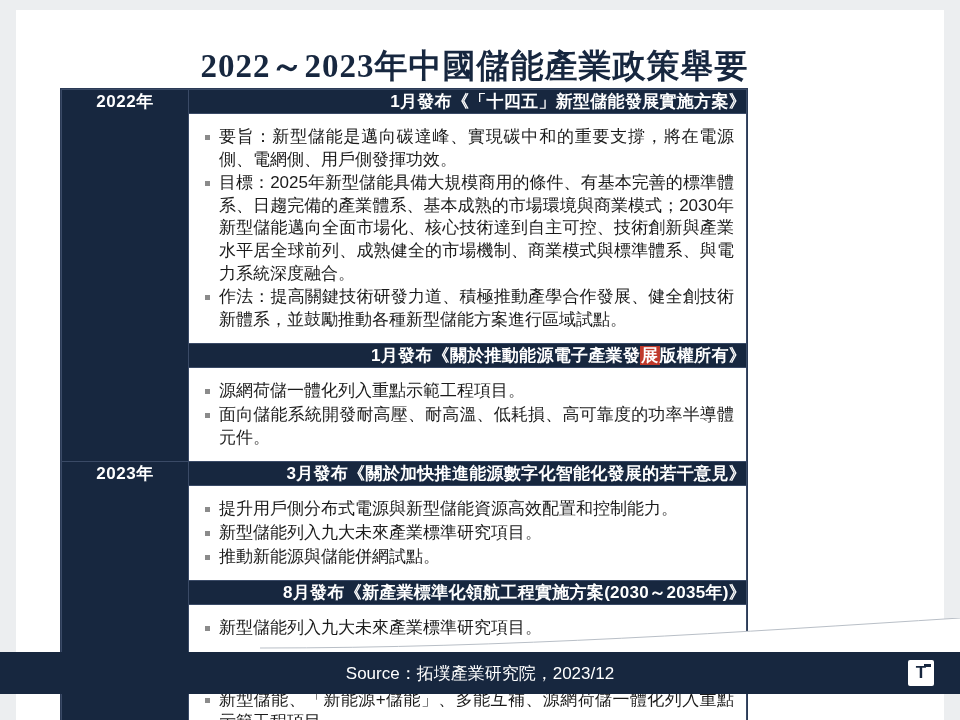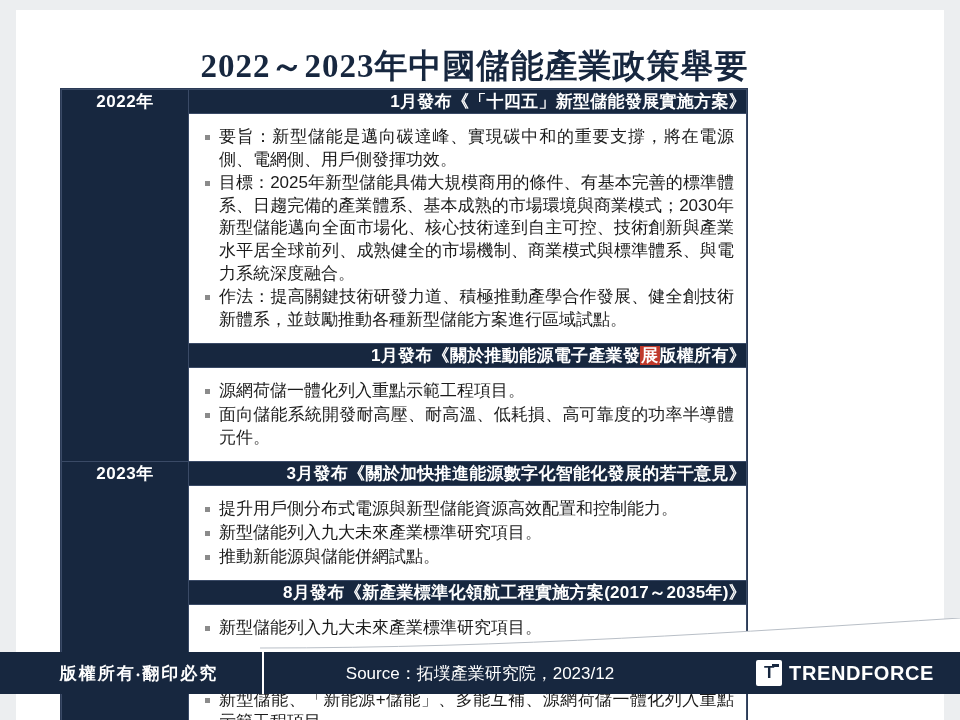--- a/index.html
+++ b/index.html
@@ -244,21 +244,21 @@
         <tr>
           <td class="body-cell">
             <ul class="bullets">
               <li>提升用戶側分布式電源與新型儲能資源高效配置和控制能力。</li>
               <li>新型儲能列入九大未來產業標準研究項目。</li>
               <li>推動新能源與儲能併網試點。</li>
             </ul>
           </td>
         </tr>
         <tr>
-          <td class="header-band">8月發布《新產業標準化領航工程實施方案(2017～2035年)》</td>
+          <td class="header-band">8月發布《新產業標準化領航工程實施方案(2030～2035年)》</td>
         </tr>
         <tr>
           <td class="body-cell">
             <ul class="bullets">
               <li>新型儲能列入九大未來產業標準研究項目。</li>
             </ul>
           </td>
         </tr>
         <tr>
           <td class="header-band">8月發布《源網荷儲一體化列入重點示範工程項目》</td>
@@ -276,18 +276,16 @@
 
   <div class="swoosh">
     <svg width="700" height="34" viewBox="0 0 700 34">
       <path d="M0 30 C 250 30, 480 14, 700 0 L 700 34 L 0 34 Z" fill="#ffffff"></path>
       <path d="M0 30 C 250 30, 480 14, 700 0" stroke="#b9bfc7" stroke-width="1" fill="none"></path>
     </svg>
   </div>
 
   <div class="footer-band"></div>
   <div class="source-text">Source：拓墣產業研究院，2023/12</div>
-  <div class="copyright-tab">版權所有‧翻印必究</div>
   <div class="brand">
     <div class="brand-mark">T</div>
-    <div class="brand-name">TRENDFORCE</div>
   </div>
 </div>
 
 </body></html>

